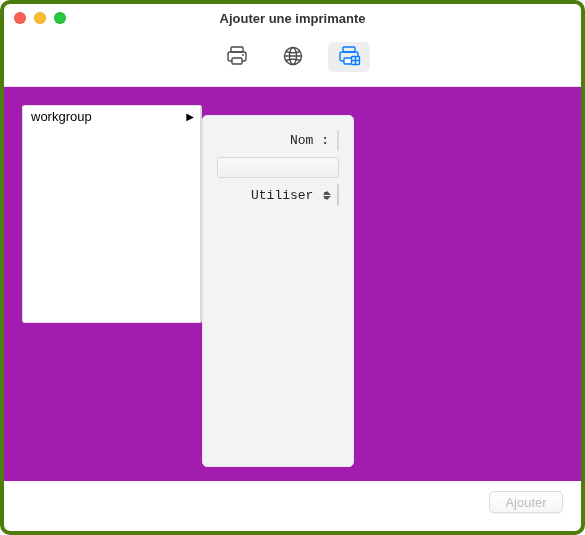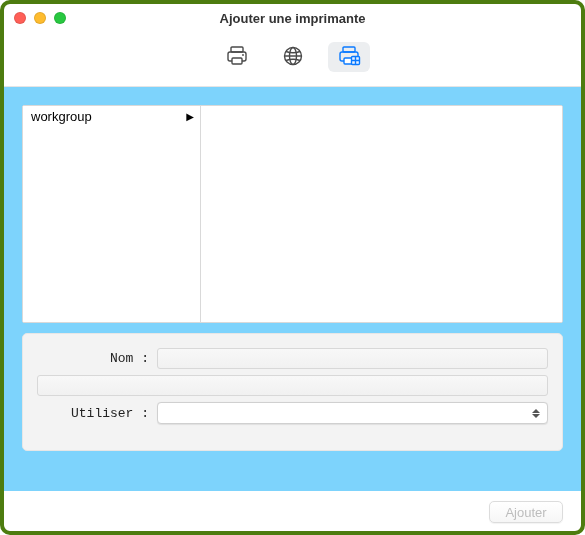--- a/index.html
+++ b/index.html
@@ -66,22 +66,22 @@
     cursor: pointer;
   }
   .toolbar-btn.active {
     background: #eceef0;
   }
   .toolbar-btn svg { width: 24px; height: 22px; }
   .content {
     flex: 1;
     padding: 18px 18px 14px 18px;
     display: flex;
-    flex-direction: column;
-    background: #7dd3fc;
+    flex-direction: row;
+    background: #a21caf;
   }
   .browser-panel {
     height: 218px;
     display: flex;
     border: 1px solid #d9d9d9;
     border-radius: 2px;
     background: #fff;
     overflow: hidden;
   }
   .browser-col-left {
@@ -159,21 +159,21 @@
   }
   .chev-up, .chev-down {
     width: 0; height: 0;
     border-left: 4px solid transparent;
     border-right: 4px solid transparent;
   }
   .chev-up { border-bottom: 4px solid #555; }
   .chev-down { border-top: 4px solid #555; }
 
   .footer {
-    padding: 10px 18px 8px 18px;
+    padding: 10px 18px 18px 18px;
     display: flex;
     justify-content: flex-end;
   }
   .add-btn {
     min-width: 74px;
     height: 22px;
     padding: 0 14px;
     border: 1px solid #dcdcdc;
     background: linear-gradient(#ffffff,#f6f6f6);
     border-radius: 5px;

